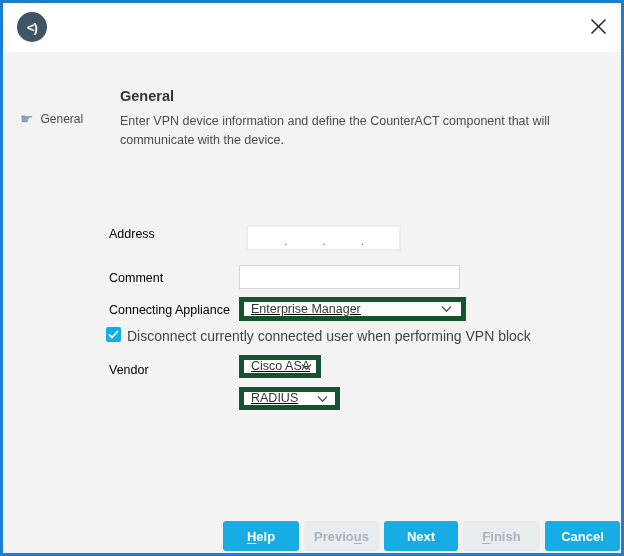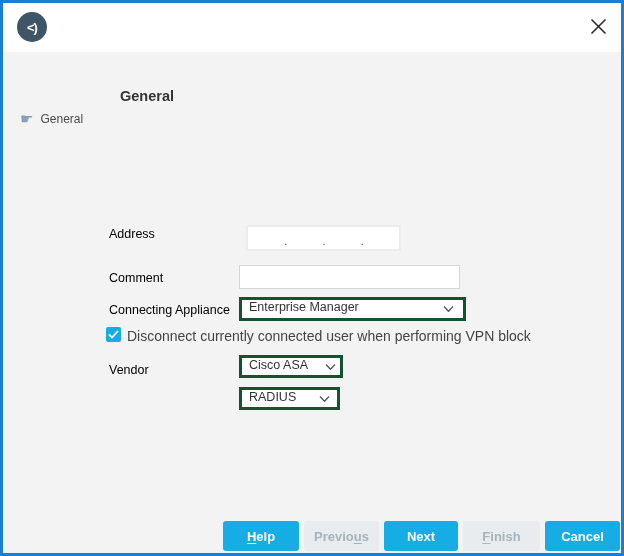--- a/index.html
+++ b/index.html
@@ -29,27 +29,27 @@
     background:#ffffff;border:2px solid #ececec;display:flex;align-items:center;
   }
   .ip-octet{flex:1;text-align:center;font-size:12px;color:#333;}
   .ip-dot{width:2px;text-align:center;font-size:11px;color:#555;line-height:1;transform:translateY(3px);}
   .text-input{
     position:absolute;left:236px;top:262px;width:221px;height:24px;
     background:#ffffff;border:1px solid #d6d6d6;font-size:12.5px;color:#333;
     padding:0 6px;font-family:"Liberation Sans",sans-serif;
   }
   .select{
-    position:absolute;background:#ffffff;border:3px solid #14532d;
-    display:flex;align-items:flex-start;cursor:pointer;
+    position:absolute;background:#ffffff;border:5px solid #14532d;
+    display:flex;align-items:flex-end;cursor:pointer;text-decoration:underline;
   }
   .select .sel-text{font-size:12.5px;color:#333333;padding-left:7px;white-space:nowrap;}
   .chev{position:absolute;top:50%;transform:translateY(-50%);display:block;}
   .sel-appliance{left:236px;top:294px;width:227px;height:24px;}
-  .sel-vendor{left:236px;top:352px;width:104px;height:23px;}
+  .sel-vendor{left:236px;top:352px;width:82px;height:23px;}
   .sel-auth{left:236px;top:384px;width:101px;height:23px;}
   .checkbox{
     position:absolute;left:103px;top:324px;width:15px;height:15px;border-radius:2px;
     background:#16ace4;display:flex;align-items:center;justify-content:center;cursor:pointer;
   }
   .checkbox-label{position:absolute;left:124px;top:325px;font-size:14px;color:#444444;}
   .btn{
     position:absolute;top:518px;height:30px;border:none;border-radius:3px;
     font-family:"Liberation Sans",sans-serif;font-size:13px;font-weight:700;
     display:flex;align-items:center;justify-content:center;cursor:pointer;padding:0;
@@ -79,20 +79,21 @@
       </svg>
     </button>
   </div>
 
   <div class="sidebar-item">
     <span class="hand-icon">☛</span>
     <span class="sidebar-label">General</span>
   </div>
 
   <div class="heading">General</div>
+  <div class="description">Enter VPN device information and define the CounterACT component that will communicate with the device.</div>
 
   <div class="fld-label" style="left:106px;top:224px;">Address</div>
   <div class="ip-field">
     <span class="ip-octet"></span>
     <span class="ip-dot">.</span>
     <span class="ip-octet"></span>
     <span class="ip-dot">.</span>
     <span class="ip-octet"></span>
     <span class="ip-dot">.</span>
     <span class="ip-octet"></span>

